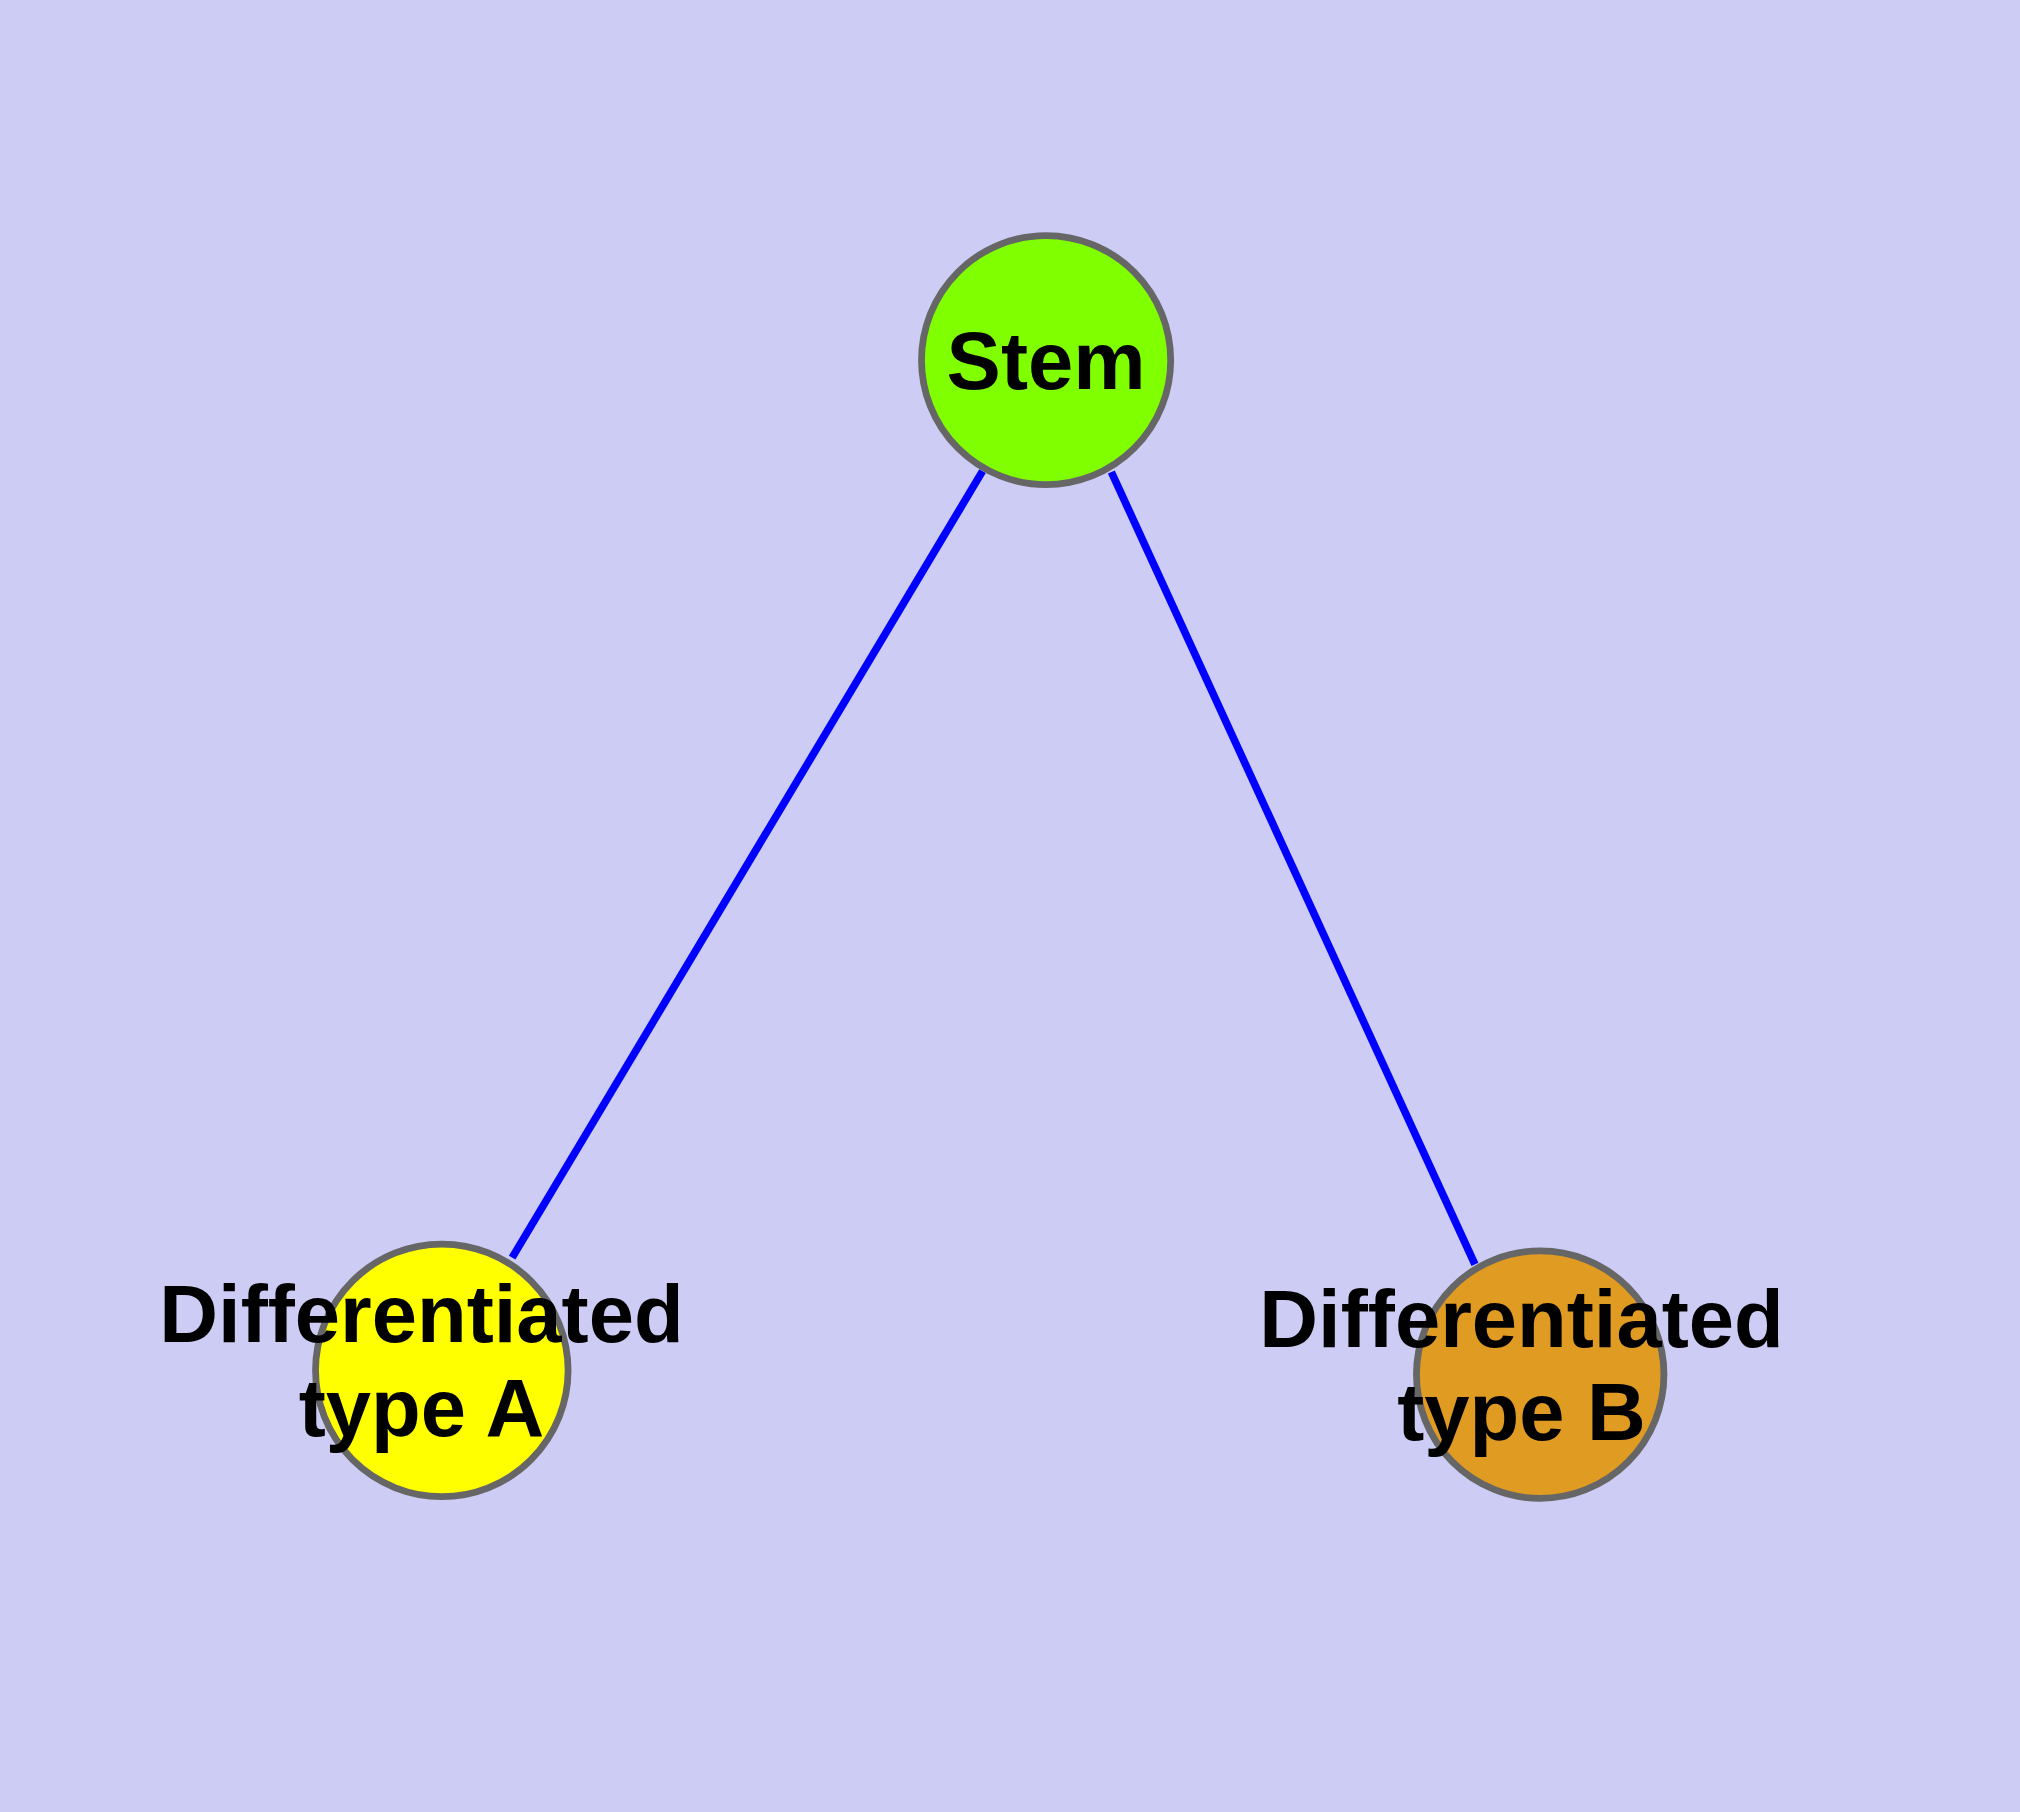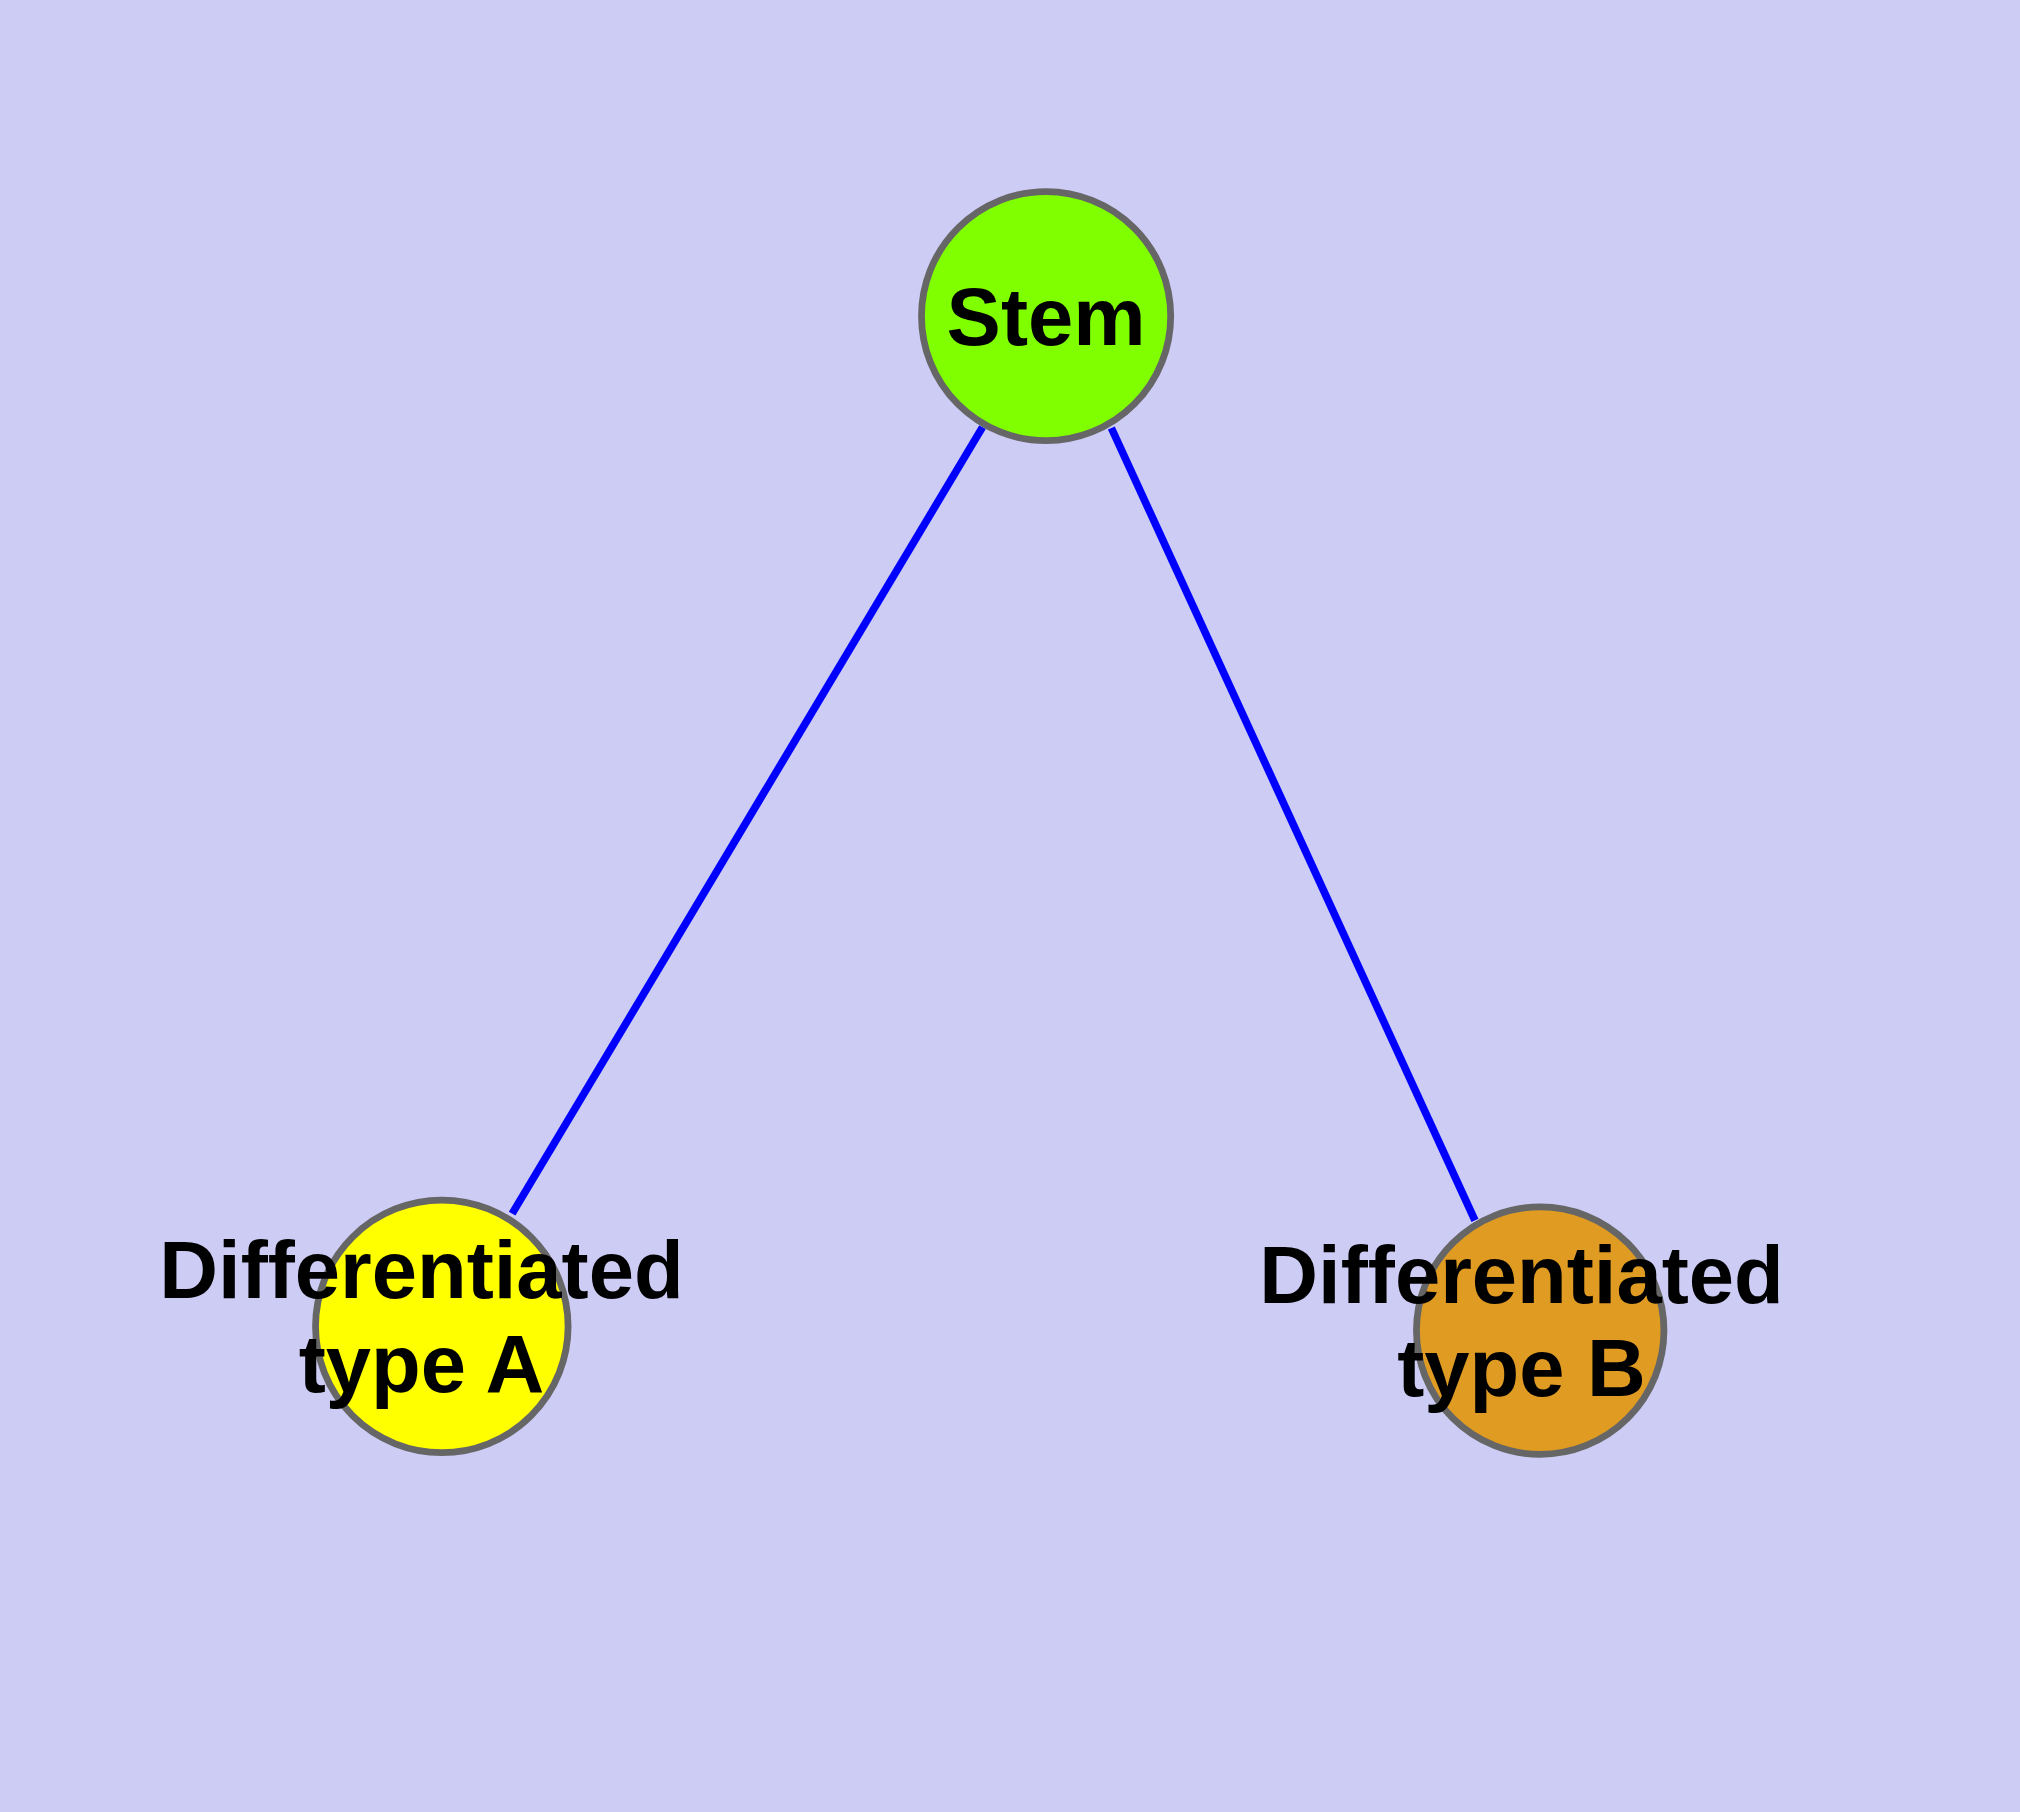--- a/index.html
+++ b/index.html
@@ -10,20 +10,21 @@
   }
   body {
     font-family: "Liberation Sans", sans-serif;
   }
   #stage {
     position: relative;
     width: 2021px;
     height: 1497px;
     background: #ccccf5;
     overflow: hidden;
+    margin-top: 44px;
   }
   #graph-svg {
     position: absolute;
     left: 0;
     top: 0;
     width: 2021px;
     height: 1812px;
     display: block;
   }
   .node-label-line {

